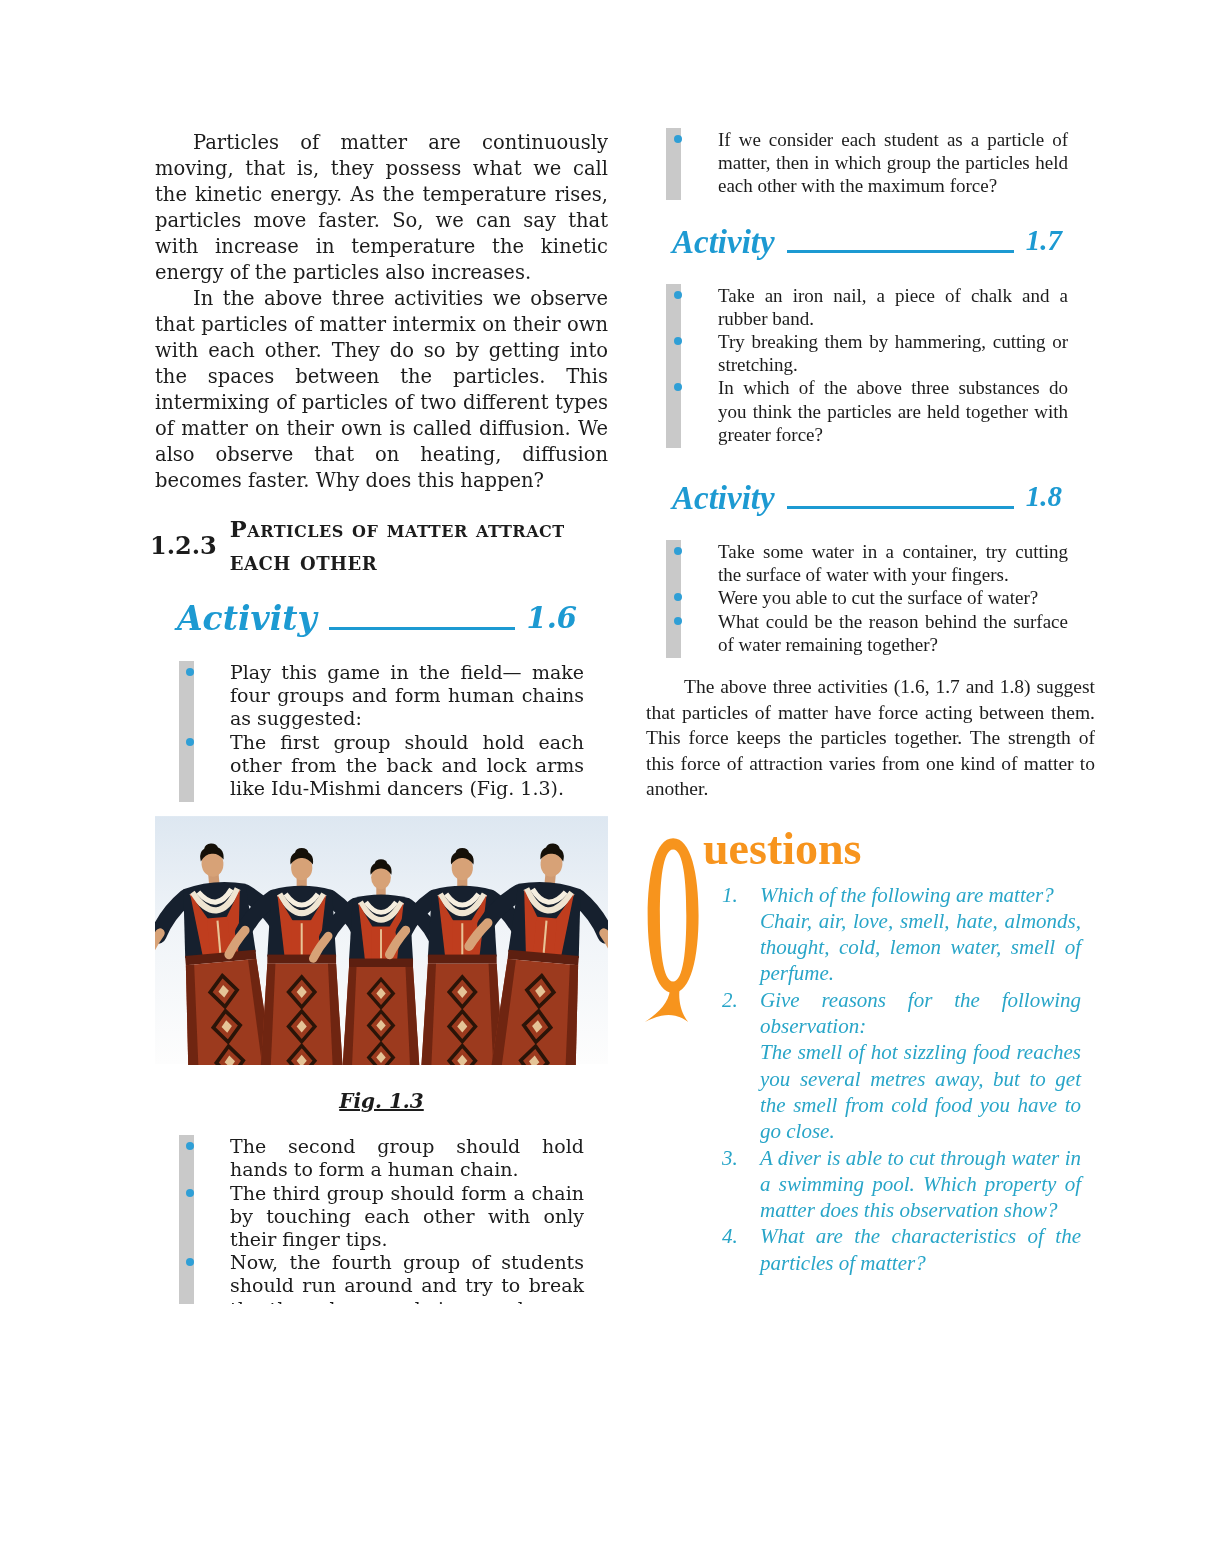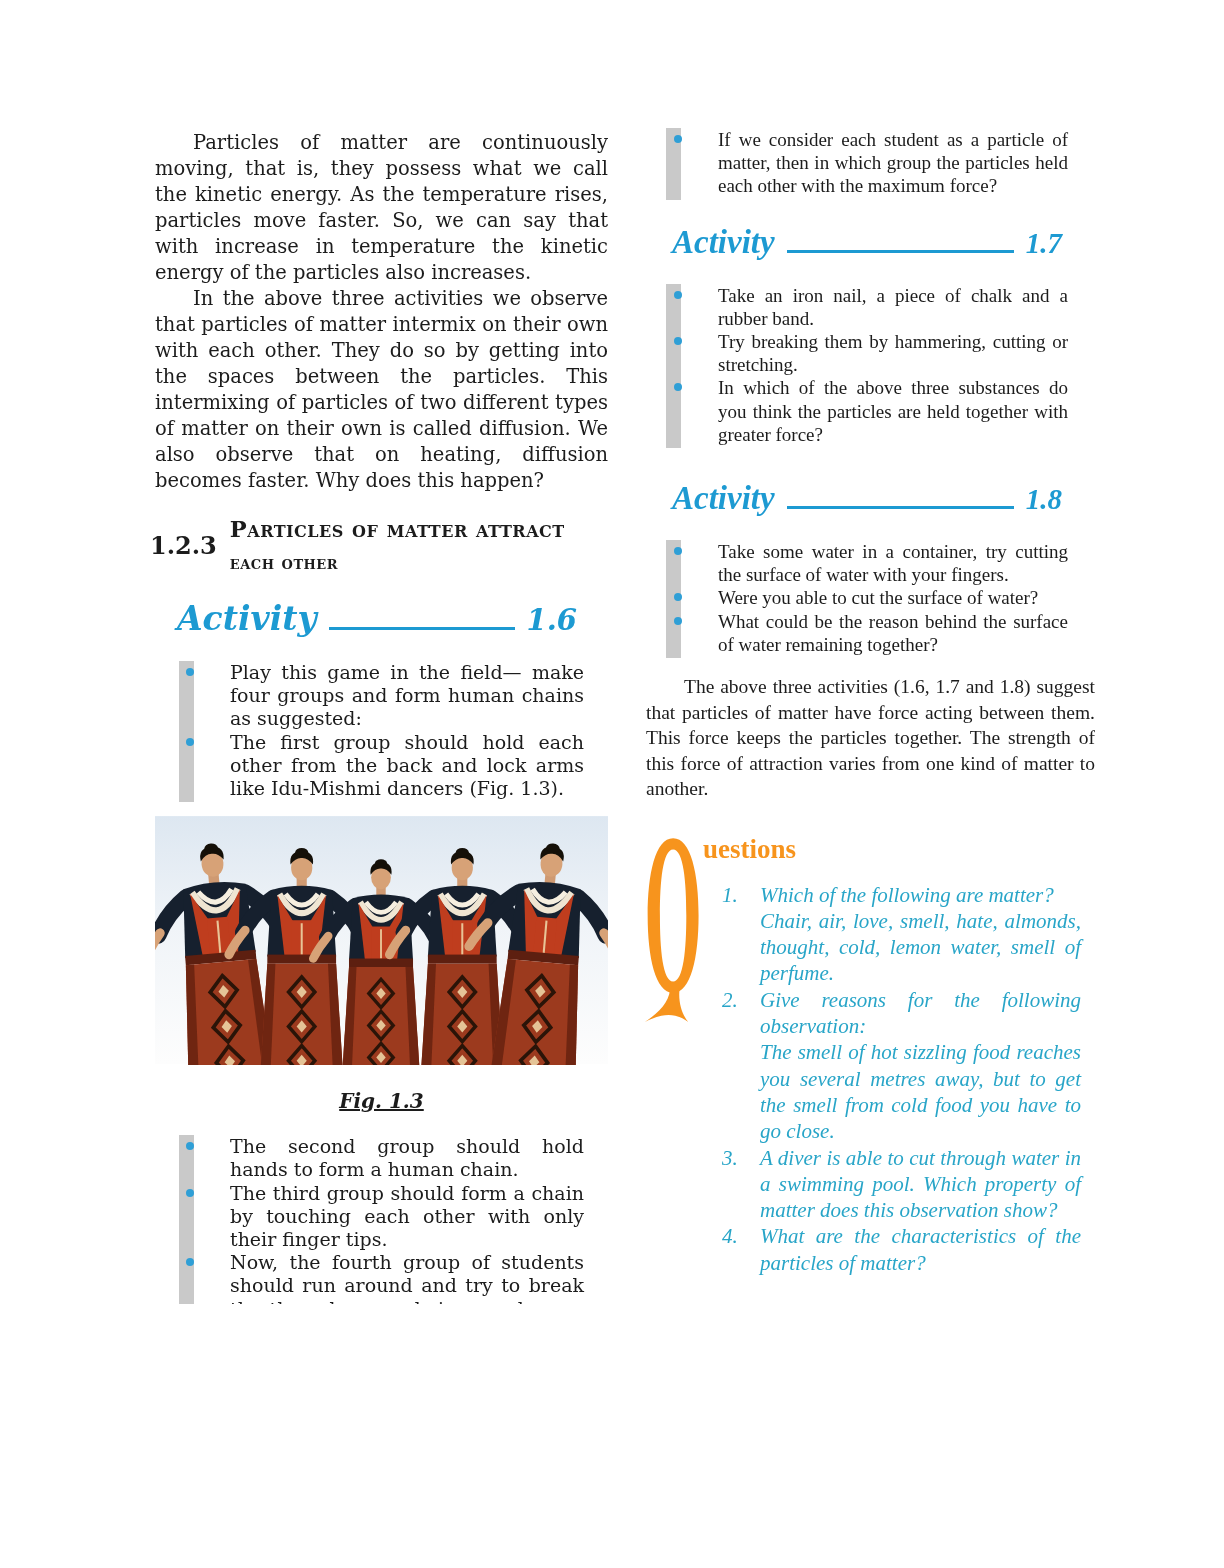--- a/index.html
+++ b/index.html
@@ -10,44 +10,44 @@
   .col{position:absolute;}
   .col-left{left:155px;top:130px;width:453px;}
   .col-right{left:646px;top:126px;width:449px;font-family:Liberation Serif, serif;}
 
   p.body{margin:0;font-size:19.5px;line-height:26px;text-align:justify;text-indent:38px;}
   .col-right p.body{line-height:25.5px;margin-top:16px;}
 
   .section-heading{display:flex;gap:13px;margin:20px 0 0 -5px;align-items:center;}
   .sec-num{font-weight:bold;font-size:24px;line-height:30px;}
   .sec-title{font-weight:bold;font-variant:small-caps;font-size:22.5px;line-height:30px;letter-spacing:.5px;}
-  .sec-line2{display:block;font-size:19px;margin-top:3px;}
-
-  .activity-heading{display:flex;align-items:flex-end;margin:24px 0 0 22px;width:400px;color:var(--accent_cyan,#1d9ad2);}
+  .sec-line2{display:block;font-size:25px;margin-top:3px;}
+
+  .activity-heading{display:flex;align-items:flex-start;margin:24px 0 0 22px;width:400px;color:var(--accent_cyan,#1d9ad2);}
   .col-right .activity-heading{margin-left:26px;width:390px;}
   .act-label{font-style:italic;font-weight:bold;font-size:33px;line-height:36px;}
   .act-rule{flex:1;border-bottom:3px solid var(--accent_cyan,#1d9ad2);margin:0 12px;align-self:flex-end;transform:translateY(-7px);}
   .act-num{font-style:italic;font-weight:bold;font-size:29px;}
 
   .bullets{position:relative;margin-top:22px;padding:2px 24px 2px 75px;text-align:justify;
            font-size:19px;line-height:23.2px;}
   .col-right .bullets{padding:2px 27px 2px 72px;}
   .vbar{position:absolute;left:24px;top:2px;bottom:0;width:15px;background:var(--bar_gray,#c9c9c9);}
   .col-right .vbar{left:20px;}
   .bullet{position:relative;margin:0;}
   .dot{position:absolute;left:-44px;top:7px;width:8px;height:8px;border-radius:50%;background:var(--bullet_blue,#2f9fd6);}
   .bullets.second{margin-top:20px;}
 
   figure.fig{margin:13px 0 0 0;padding:0;}
   figure.fig svg{display:block;width:453px;height:250px;}
   figcaption{margin-top:24px;text-align:center;font-style:italic;font-weight:bold;font-size:20px;text-decoration:underline;}
 
   .questions{position:relative;margin-top:28px;}
   .qmark{position:absolute;left:-4px;top:4px;width:66px;height:198px;}
-  .qheading{margin-left:57px;color:var(--heading_orange,#f7941d);font-weight:bold;font-size:27px;line-height:38px;}
+  .qheading{margin-left:57px;color:var(--heading_orange,#f7941d);font-weight:bold;font-size:46px;line-height:38px;}
   .qlist{margin:14px 0 0;padding:0 14px 0 114px;list-style:none;color:var(--question_cyan,#28a5c8);font-style:italic;}
   .qitem{position:relative;font-size:21px;line-height:26.3px;text-align:justify;margin:0;}
   .qnum{position:absolute;left:-38px;top:0;}
   .qtext{white-space:pre-line;}
 
   .footer-title{position:absolute;left:145px;top:1413px;font-variant:small-caps;font-style:italic;
                 font-size:18.5px;letter-spacing:.6px;color:#3b82f6;}
   .page-number{position:absolute;left:1038px;top:1407px;font-size:21px;}
   .red-bar{position:absolute;left:1063px;top:1414px;width:34px;height:154px;background:var(--sidebar_red,#ec1c24);}
   .corner-mark{position:absolute;left:1186px;top:1560px;width:32px;height:8px;background:#161616;}

